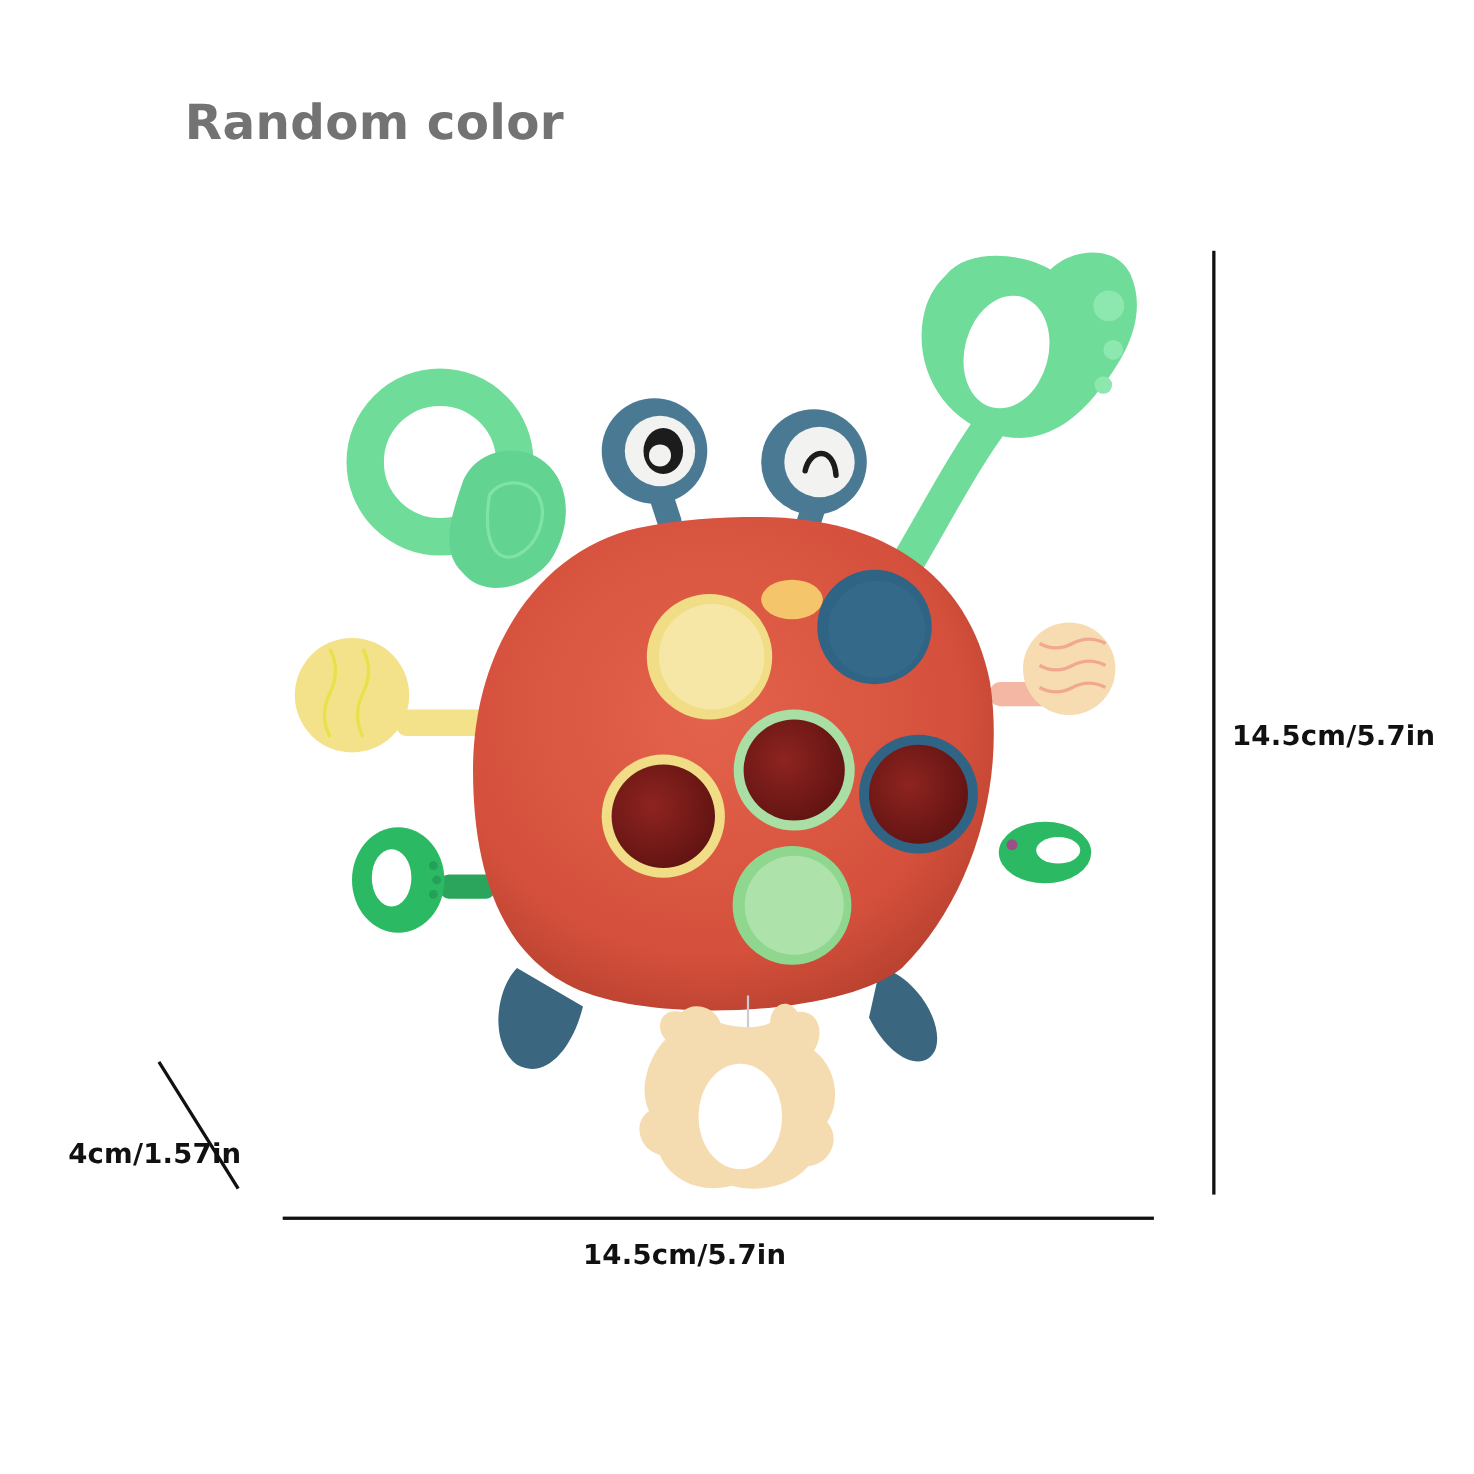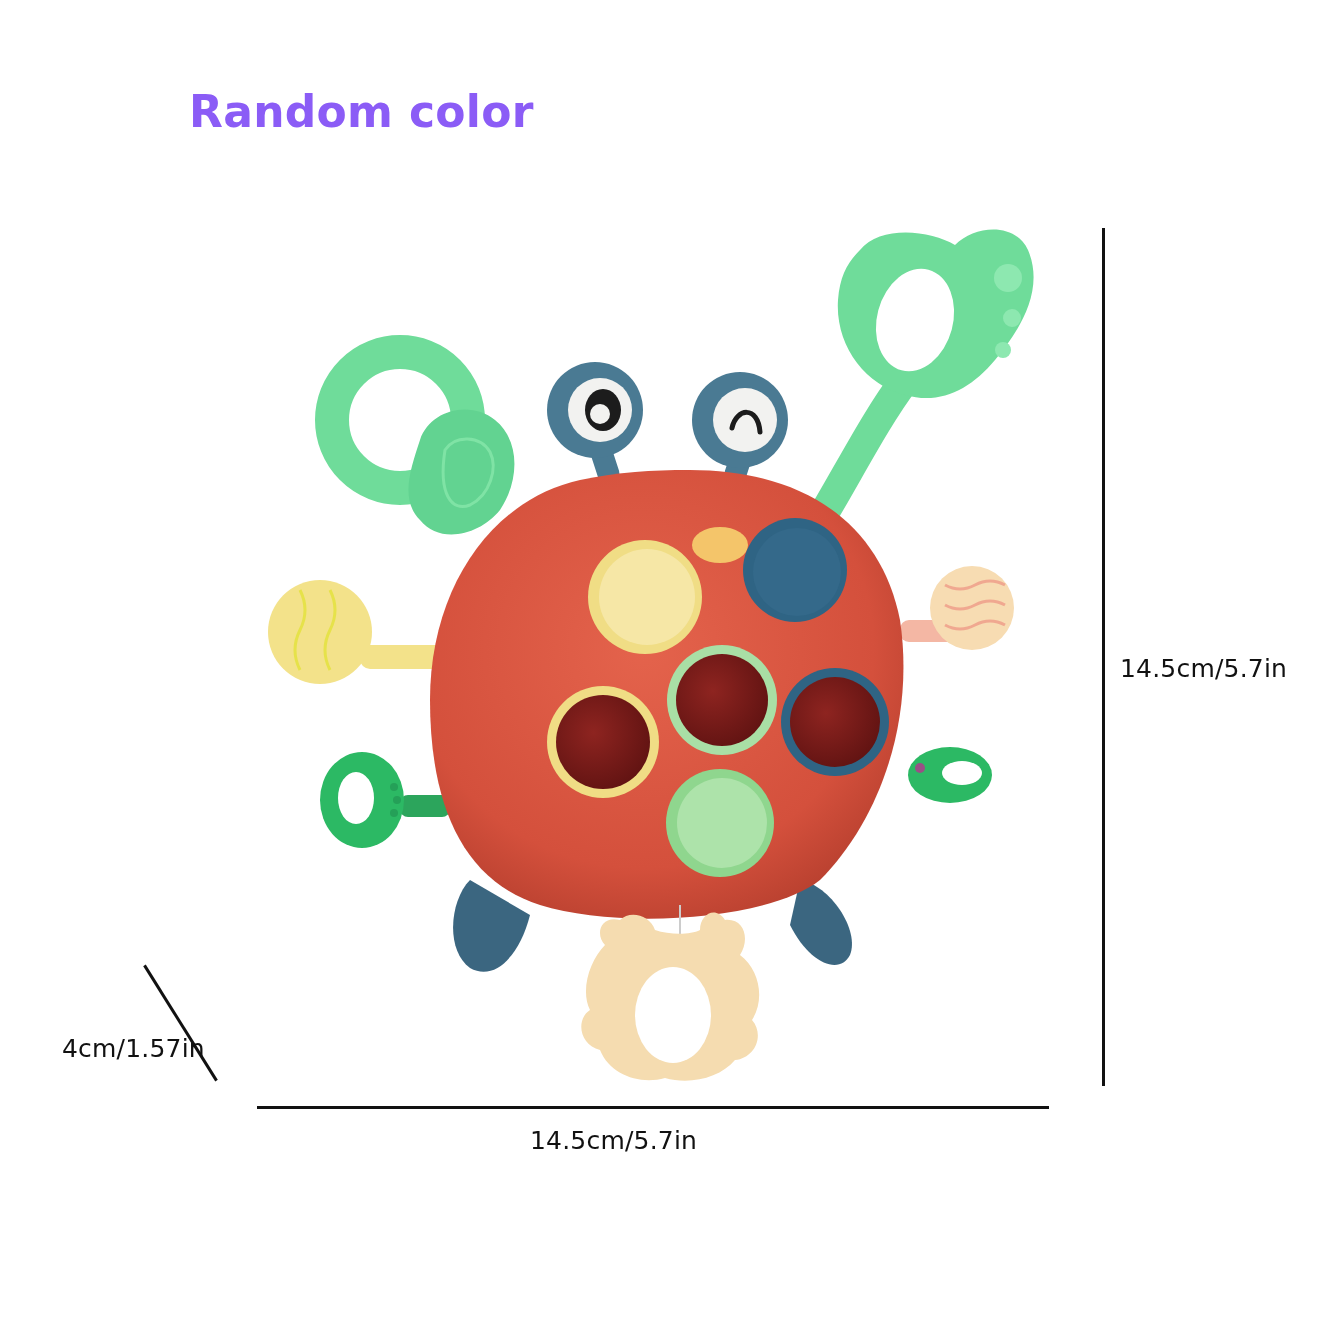--- a/index.html
+++ b/index.html
@@ -1,20 +1,20 @@
 <!DOCTYPE html>
 <html><head>
 <meta charset="utf-8">
 <style>
   html, body { margin: 0; padding: 0; background: #ffffff; }
   body { width: 1340px; height: 1340px; position: relative; overflow: hidden;
          font-family: "Liberation Sans", "DejaVu Sans", sans-serif; }
   .title { position: absolute; left: 168px; top: 86px; font-size: 44px; font-weight: 700;
-           color: #8b5cf6; letter-spacing: 0.3px; font-family: "DejaVu Sans", sans-serif; margin-left: 21px; }
-  .dim-label { position: absolute; font-weight: 400; color: #111; font-size: 25px;
+           color: #737373; letter-spacing: 0.3px; font-family: "DejaVu Sans", sans-serif; }
+  .dim-label { position: absolute; font-weight: 700; color: #111; font-size: 25px;
                font-family: "DejaVu Sans", sans-serif; letter-spacing: 0.2px; text-align: center; }
   .dim-height { left: 1120px; top: 654px; }
   .dim-width { left: 530px; top: 1126px; }
   .dim-depth { left: 14px; top: 1034px; margin-left: 48px; }
   .line { position: absolute; background: #111; }
   .line-v { left: 1102px; top: 228px; width: 3px; height: 858px; }
   .line-h { left: 257px; top: 1106px; width: 792px; height: 3px; }
   .line-d { left: 179px; top: 955px; width: 3px; height: 136px; transform: rotate(-32deg);
             transform-origin: center; }
   .product { position: absolute; left: 0; top: 0; width: 1340px; height: 1340px; }

